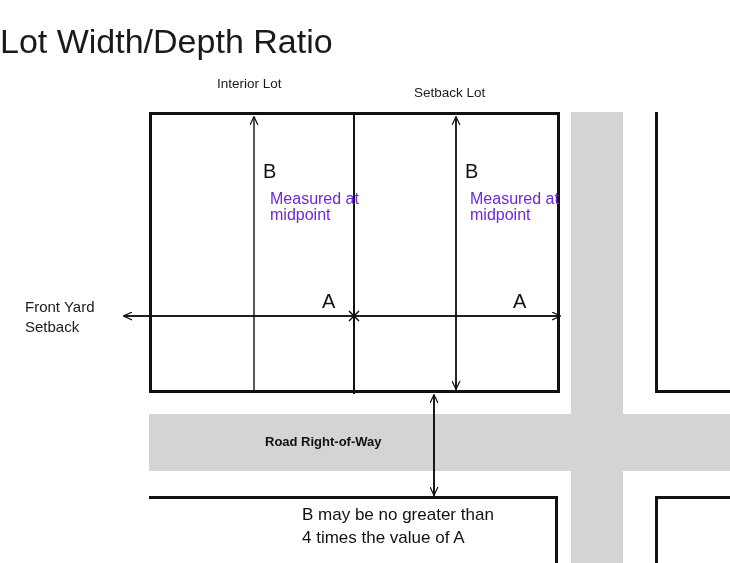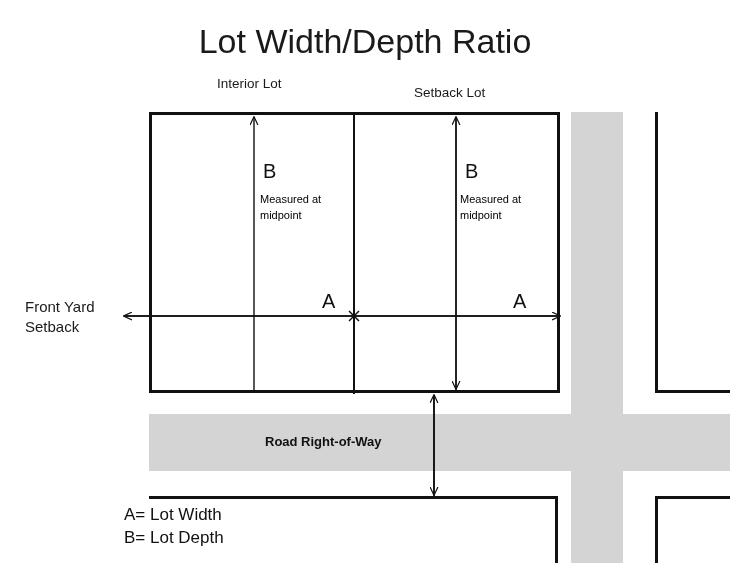--- a/index.html
+++ b/index.html
@@ -16,21 +16,20 @@
     font-family: "Liberation Sans", sans-serif;
     color: #000000;
   }
 
   
   #title {
     position: absolute;
     left: 0;
     top: 22px;
     width: 730px;
-    text-align: center;
     font-size: 34px;
     font-weight: 400;
     letter-spacing: 0px;
     color: #1a1a1a;
     white-space: nowrap;
   }
 
   
   .lot-caption {
     position: absolute;
@@ -132,24 +131,25 @@
     font-size: 20px;
     color: #111111;
   }
   #letter-b-left   { left: 263px; top: 160px; }
   #letter-b-right  { left: 465px; top: 160px; }
   #letter-a-left   { left: 322px; top: 290px; }
   #letter-a-right  { left: 513px; top: 290px; }
 
   .midpoint-note {
     position: absolute;
-    font-size: 11px;
+    font-size: 16px;
     line-height: 16px;
-    color: #000000;
+    color: #6d28d9;
     white-space: pre-line;
+    margin-left: 10px;
   }
   #note-left  { left: 260px; top: 191px; }
   #note-right { left: 460px; top: 191px; }
 
   #front-yard-label {
     position: absolute;
     left: 25px;
     top: 297px;
     font-size: 15px;
     line-height: 20px;
@@ -241,16 +241,16 @@
   <div class="midpoint-note" id="note-left">Measured at
 midpoint</div>
   <div class="midpoint-note" id="note-right">Measured at
 midpoint</div>
 
   <div id="road-row-label">Road Right-of-Way</div>
 
   <div id="front-yard-label">Front Yard
 Setback</div>
 
-  <div class="legend-col" id="legend-left">A= Lot Width
-B= Lot Depth</div>
+  <div class="legend-col" id="legend-right">B may be no greater than
+4 times the value of A</div>
 
 </div>
 
 </body></html>

